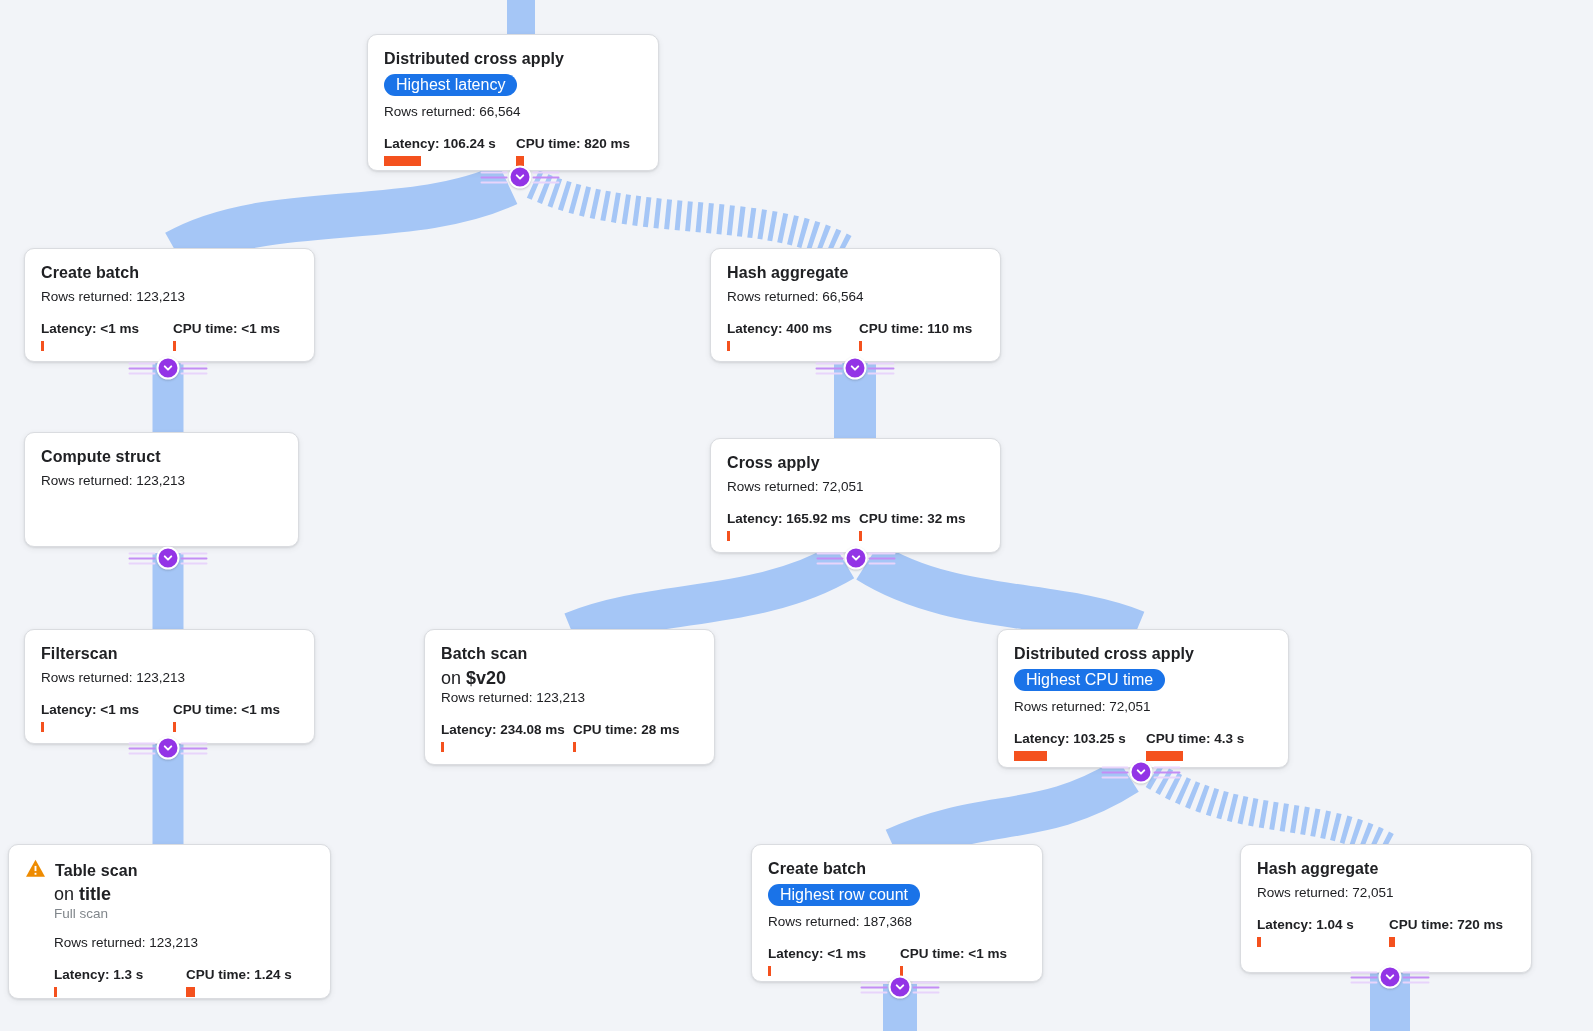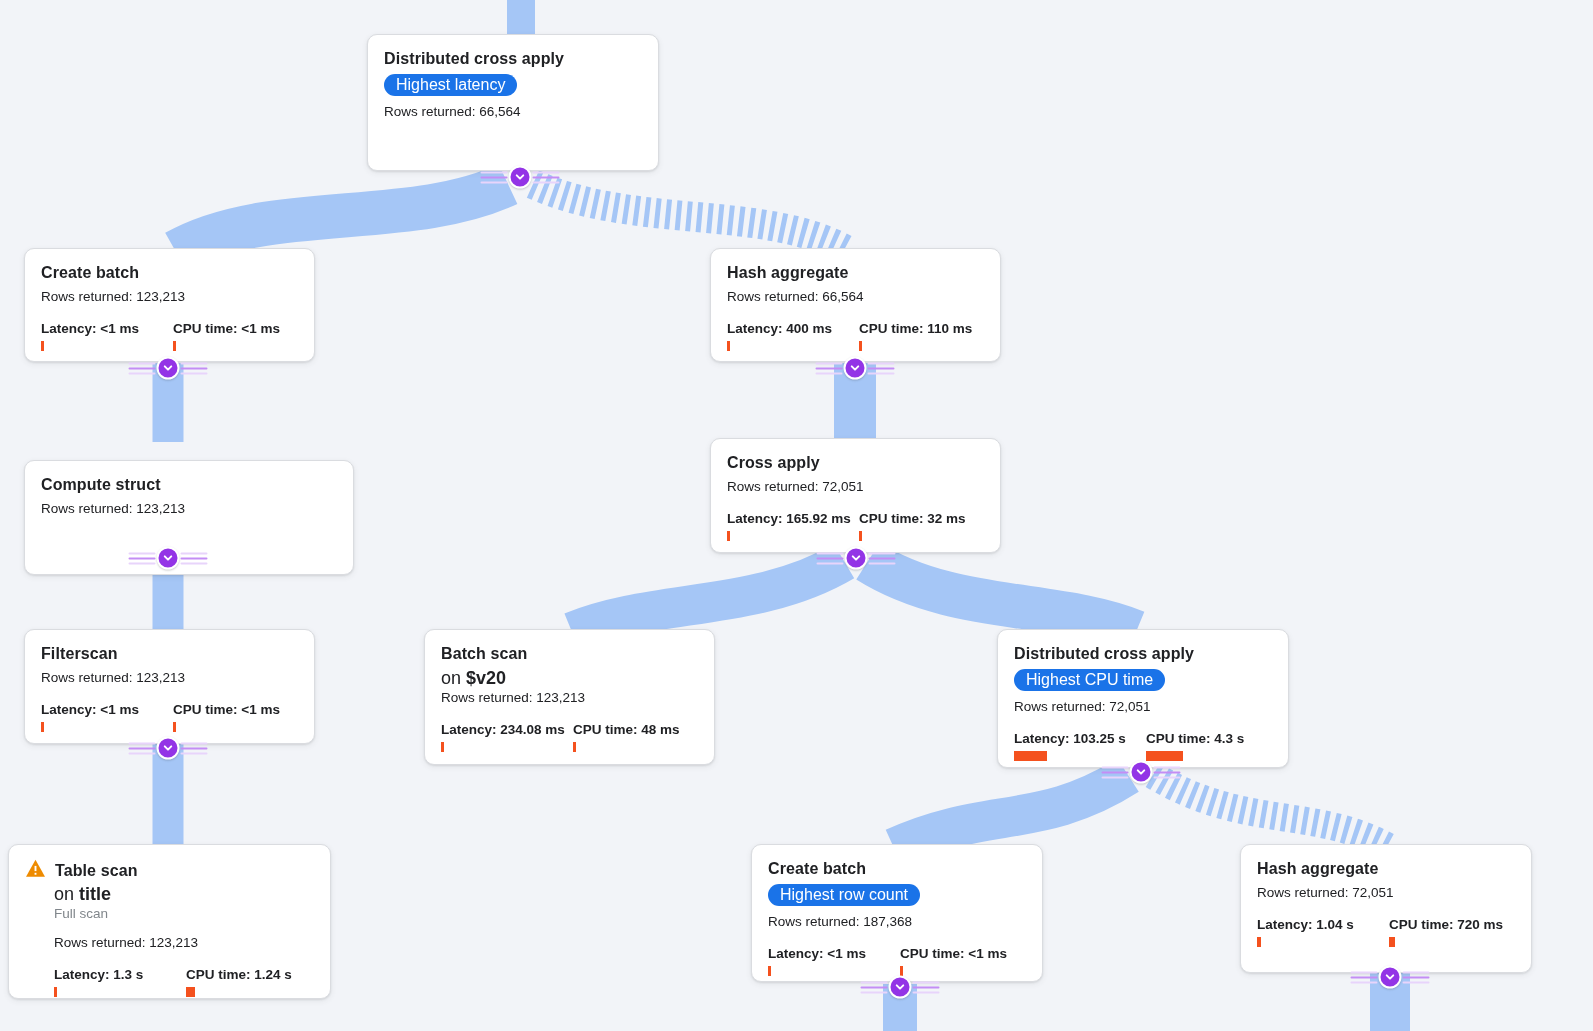--- a/index.html
+++ b/index.html
@@ -70,38 +70,48 @@
   <path class="edge" stroke-width="40" d="M1128 775 C1042 830 986 806 894 848"></path>
   <path class="edge dashed" stroke-width="28" d="M1153 775 C1243 830 1315 806 1390 848"></path>
   <path class="edge" stroke-width="34" d="M900 984 L900 1031"></path>
   <path class="edge" stroke-width="40" d="M1390 971 L1390 1031"></path>
 </svg>
 
 <div class="card" style="left:367px;top:34px;width:292px;height:137px">
   <div class="title">Distributed cross apply</div>
   <span class="badge">Highest latency</span>
   <div class="rows">Rows returned: 66,564</div>
+  <div class="metrics">
+    <div class="metric">
+      <div class="mlabel">Latency: 106.24 s</div>
+      <div class="bar" style="width: 37px;"></div>
+    </div>
+    <div class="metric">
+      <div class="mlabel">CPU time: 820 ms</div>
+      <div class="bar" style="width: 8px;"></div>
+    </div>
+  </div>
 </div>
 
 <div class="card" style="left:24px;top:248px;width:291px;height:114px">
   <div class="title">Create batch</div>
   <div class="rows">Rows returned: 123,213</div>
   <div class="metrics">
     <div class="metric">
       <div class="mlabel">Latency: &lt;1 ms</div>
       <div class="bar" style="width: 3px;"></div>
     </div>
     <div class="metric">
       <div class="mlabel">CPU time: &lt;1 ms</div>
       <div class="bar" style="width: 3px;"></div>
     </div>
   </div>
 </div>
 
-<div class="card" style="left:24px;top:460px;width:330px;height:115px">
+<div class="card" style="left:24px;top:432px;width:275px;height:115px">
   <div class="title">Compute struct</div>
   <div class="rows">Rows returned: 123,213</div>
 </div>
 
 <div class="card" style="left:24px;top:629px;width:291px;height:115px">
   <div class="title">Filterscan</div>
   <div class="rows">Rows returned: 123,213</div>
   <div class="metrics">
     <div class="metric">
       <div class="mlabel">Latency: &lt;1 ms</div>
@@ -177,21 +187,21 @@
   <div class="online">
     <span>on</span> <b>$v20</b>
   </div>
   <div class="rows">Rows returned: 123,213</div>
   <div class="metrics">
     <div class="metric">
       <div class="mlabel">Latency: 234.08 ms</div>
       <div class="bar" style="width: 3px;"></div>
     </div>
     <div class="metric">
-      <div class="mlabel">CPU time: 48 ms</div>
+      <div class="mlabel">CPU time: 28 ms</div>
       <div class="bar" style="width: 3px;"></div>
     </div>
   </div>
 </div>
 
 <div class="card" style="left:997px;top:629px;width:292px;height:139px">
   <div class="title">Distributed cross apply</div>
   <span class="badge">Highest CPU time</span>
   <div class="rows">Rows returned: 72,051</div>
   <div class="metrics">

